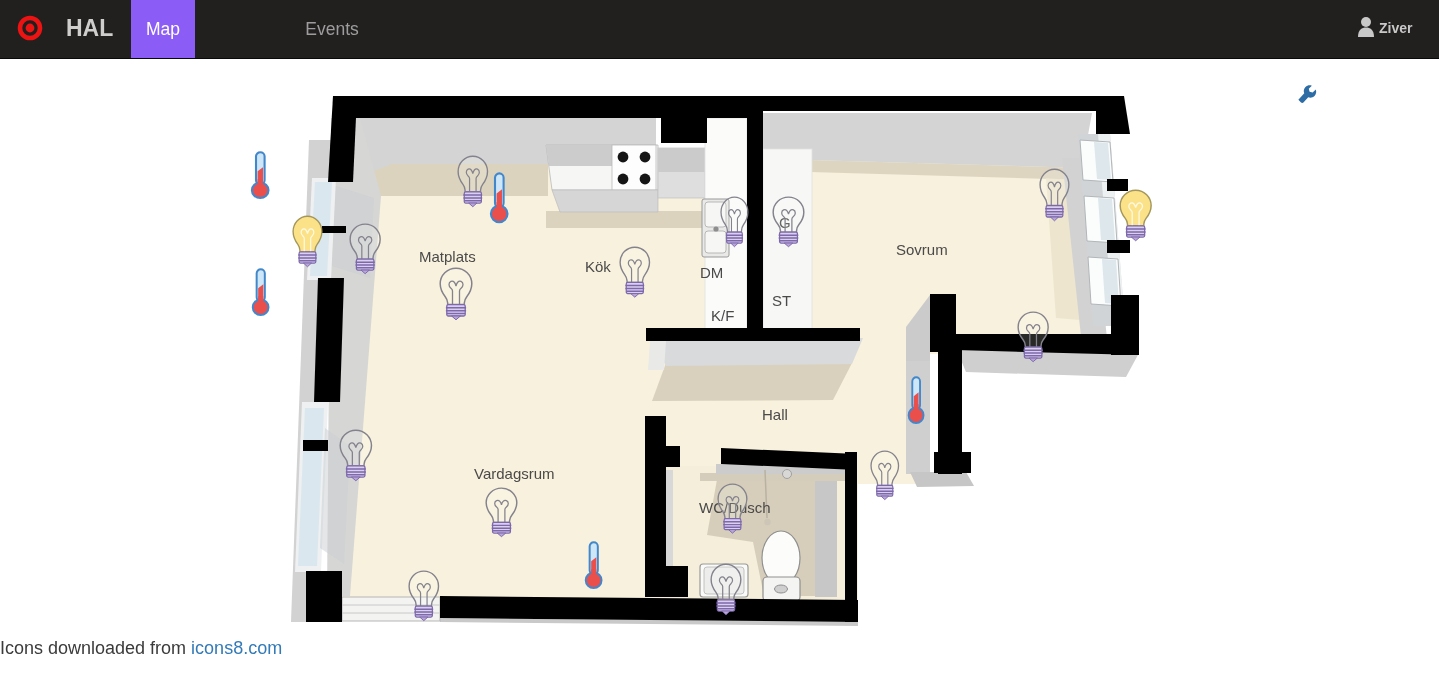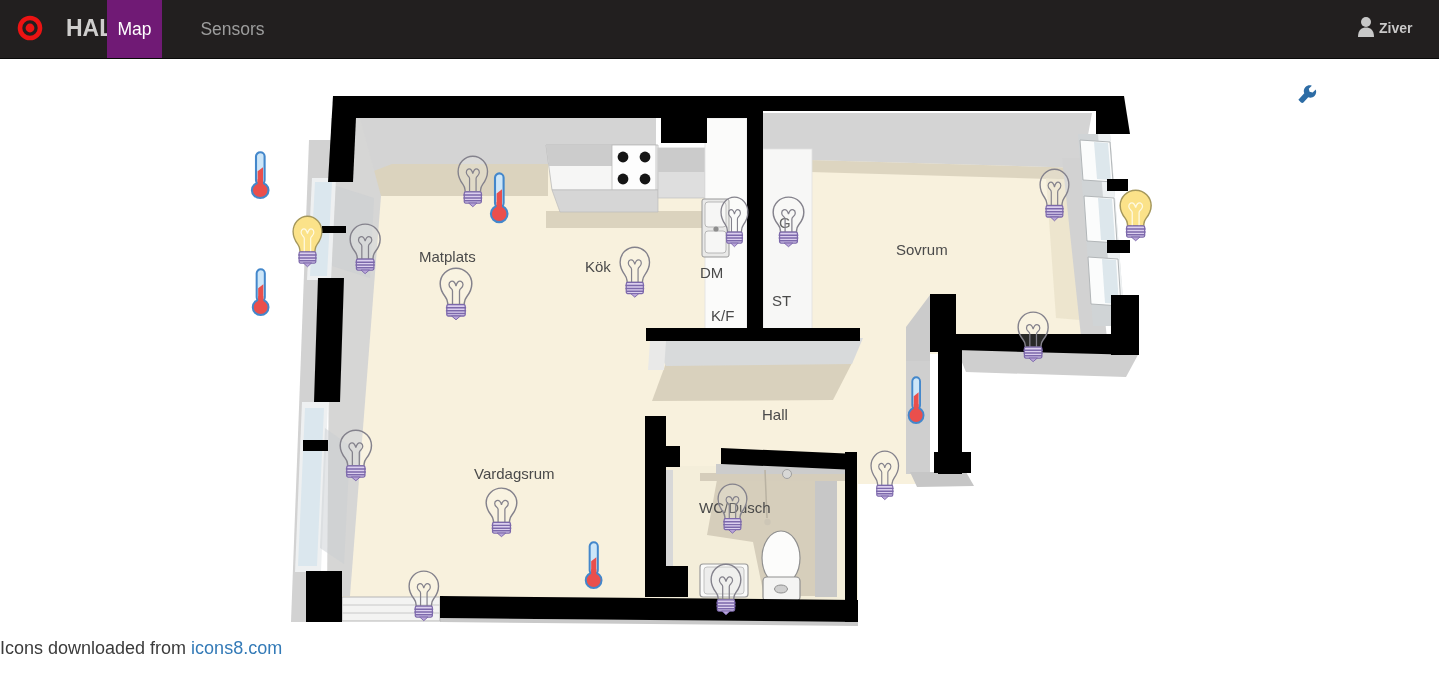--- a/index.html
+++ b/index.html
@@ -12,24 +12,24 @@
 
 <div class="nav">
 
   <svg style="position:absolute;left:16px;top:14px" width="28" height="28">
     <circle cx="14" cy="14" r="10" fill="none" stroke="#ec1313" stroke-width="4.6"></circle>
     <circle cx="14" cy="14" r="4.4" fill="#ec1313"></circle>
   </svg>
 
   <div style="position:absolute;left:48px;top:0;height:58px;line-height:57px;font-size:23px;font-weight:bold;color:#cfcecd;margin-left:18px;">HAL</div>
 
-  <div class="navtxt" style="left:107px;width:55px;background:#701a75;color:#fff;">Map</div>
-
-  <div class="navtxt" style="left:181px;width:103px;">Sensors</div>
-
+  <div class="navtxt" style="left:131px;width:64px;background:#8b5cf6;color:#fff;">Map</div>
+
+
+  <div class="navtxt" style="left:284px;width:96px;">Events</div>
 
   <svg style="position:absolute;left:1357px;top:16px" width="18" height="22">
     <circle cx="9" cy="6" r="5" fill="#c8c8c8"></circle>
     <path d="M1,21 C1,13.5 5,11.5 9,11.5 C13,11.5 17,13.5 17,21 Z" fill="#c8c8c8"></path>
   </svg>
 
   <div style="position:absolute;left:1379px;top:0;height:58px;line-height:57px;font-size:14px;font-weight:bold;color:#c9c8c8;">Ziver</div>
 </div>
 
 <svg id="plan" width="1439" height="675" viewBox="0 0 1439 675" style="position:absolute;top:0;left:0">

